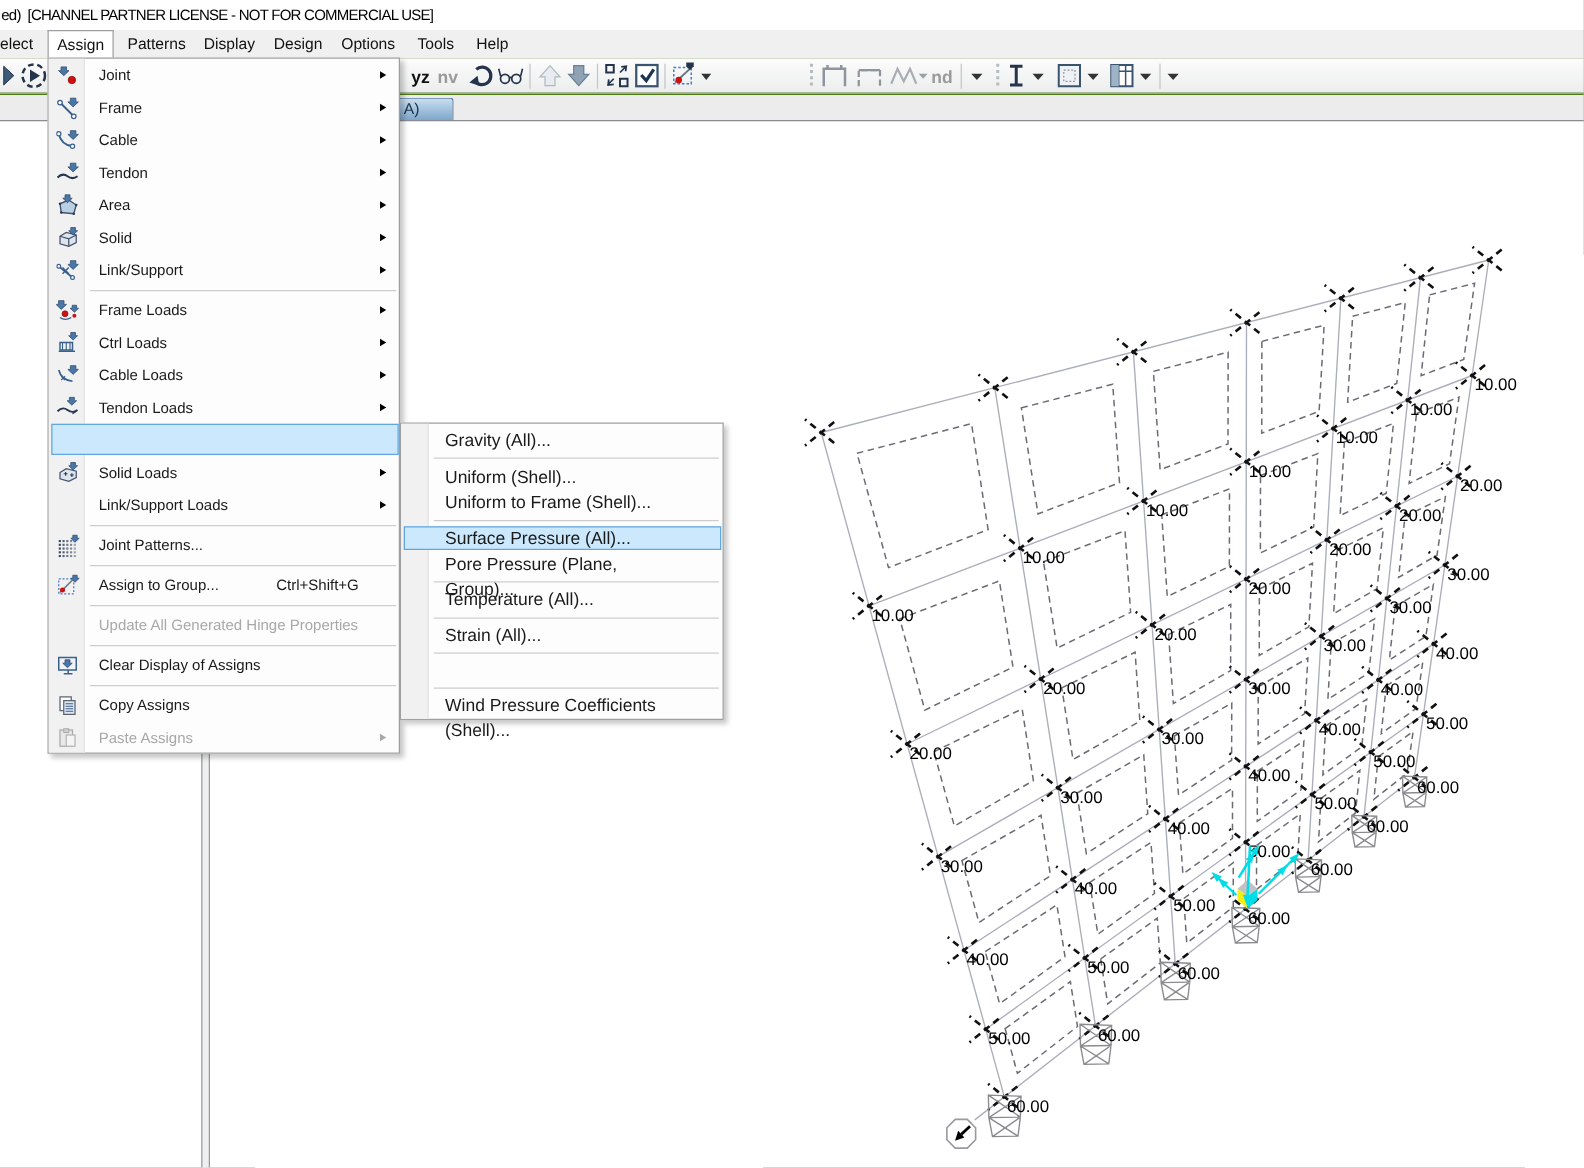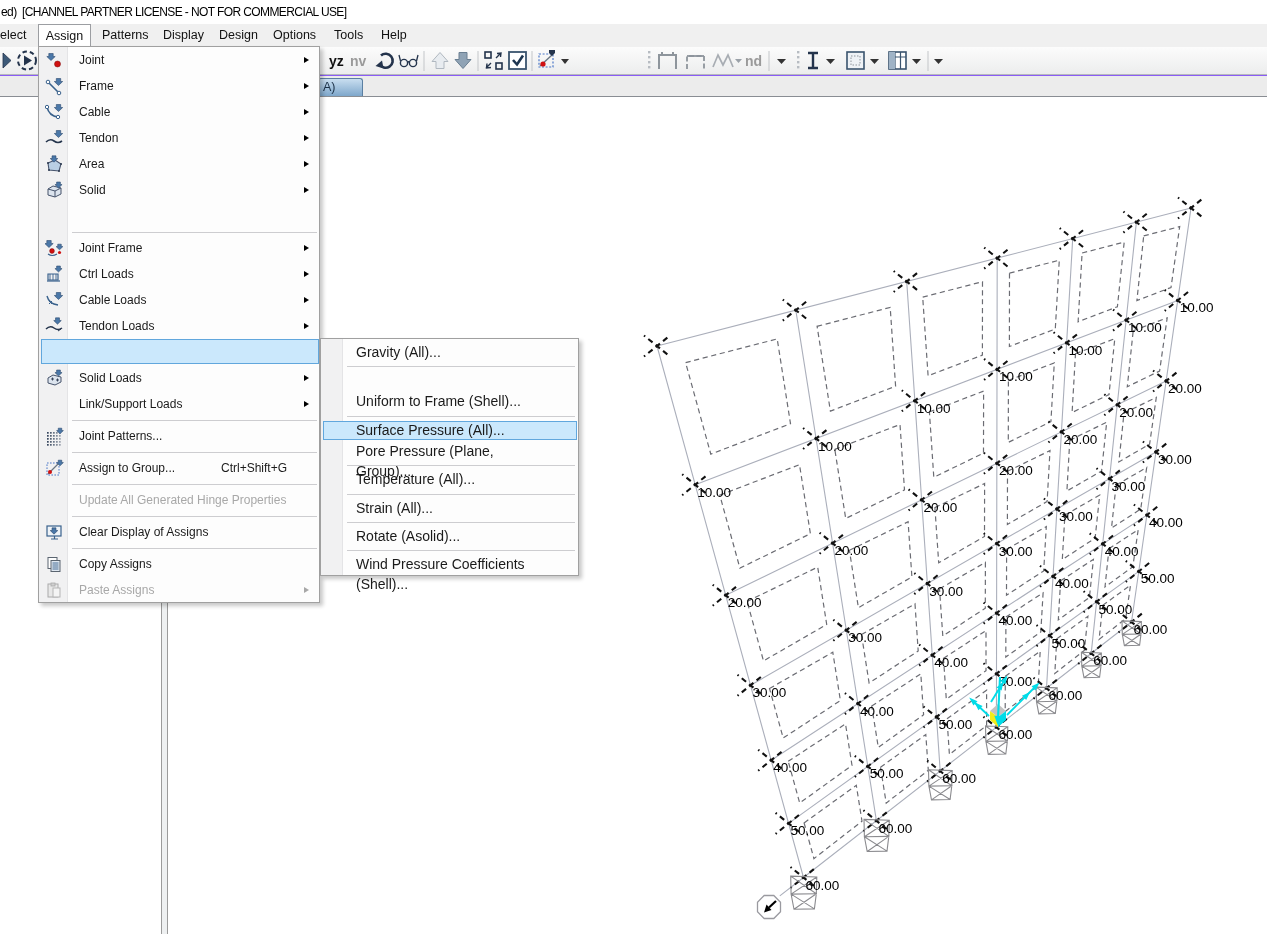--- a/index.html
+++ b/index.html
@@ -1,16 +1,16 @@
 <!DOCTYPE html>
 <html><head><meta charset="utf-8"><style>
 *{margin:0;padding:0;box-sizing:border-box}
 html,body{width:1267px;height:934px;overflow:hidden;background:#fff;
  font-family:"Liberation Sans",sans-serif;-webkit-font-smoothing:antialiased}
-#app{position:absolute;left:0;top:0;width:1267px;height:934px;background:#8b5cf6}
+#app{position:absolute;left:0;top:0;width:1267px;height:934px;background:#4d7c0f}
 .abs{position:absolute}
 
 #title{left:0;top:0;width:100%;height:24px;background:#fff;color:#000;font-size:12px;letter-spacing:-0.6px;line-height:24px}
 
 #menubar{left:0;top:24px;width:100%;height:23px;background:#f0f0f0;font-size:12.5px;color:#111}
 .mbi{position:absolute;top:0;height:23px;line-height:23px}
 #mb-assign{left:38px;width:53px;background:#fff;border:1px solid #9c9ea2;border-bottom:none;text-align:center}
 
 #toolbar{left:0;top:47px;width:100%;height:28px;background:linear-gradient(#fcfcfc,#eceded);border-bottom:1px solid #b6b9bd}
 
@@ -233,29 +233,40 @@
       </div>
 <div class="mi" style="top:130px">
         <span class="ico"><svg width="19" height="19" viewBox="0 0 19 19">
             <path d="M3 8 L8 5 L16 7 L16 13 L10 16 L3 14 Z" fill="#dce4ee" stroke="#46536b" stroke-width="1"></path>
             <path d="M3 8 L10 10 L16 7 M10 10 L10 16" fill="none" stroke="#46536b" stroke-width="1"></path>
             <path d="M11.629999999999999 1.025h3.74v2.55h1.7l-3.57 3.4l-3.57-3.4h1.7Z" fill="#4a77a8" stroke="#2c4a6e" stroke-width="0.6"></path>
           </svg></span>
         <span class="txt">Solid</span>
         <span class="arr"></span>
       </div>
+<div class="mi" style="top:156px">
+        <span class="ico"><svg width="19" height="19" viewBox="0 0 19 19">
+            <line x1="2" y1="6" x2="13" y2="15" stroke="#39618c" stroke-width="1.4"></line>
+            <path d="M5 12 L10 7 M5 7 L10 12" stroke="#39618c" stroke-width="1.2"></path>
+            <circle cx="2" cy="6" r="1.5" fill="#fff" stroke="#39618c" stroke-width="1"></circle>
+            <circle cx="13" cy="15" r="1.5" fill="#fff" stroke="#39618c" stroke-width="1"></circle>
+            <path d="M11.3 1.5h4.4v3.0h2.0l-4.2 4.0l-4.2-4.0h2.0Z" fill="#4a77a8" stroke="#2c4a6e" stroke-width="0.6"></path>
+          </svg></span>
+        <span class="txt">Link/Support</span>
+        <span class="arr"></span>
+      </div>
 <div class="mi" style="top:188px">
         <span class="ico"><svg width="19" height="19" viewBox="0 0 19 19">
             <path d="M1.7999999999999998 1.5h4.4v3.0h2.0l-4.2 4.0l-4.2-4.0h2.0Z" fill="#4a77a8" stroke="#2c4a6e" stroke-width="0.6"></path>
             <circle cx="7" cy="12" r="2.4" fill="#d01010" stroke="#7a0808" stroke-width="0.5"></circle>
             <path d="M3 15 Q7 18 12 15" fill="none" stroke="#39618c" stroke-width="1.1"></path>
             <path d="M12.74 5.199999999999999h3.5200000000000005v2.4000000000000004h1.6l-3.3600000000000003 3.2l-3.3600000000000003-3.2h1.6Z" fill="#4a77a8" stroke="#2c4a6e" stroke-width="0.6"></path>
             <circle cx="14.5" cy="13.5" r="1.6" fill="#d01010"></circle>
           </svg></span>
-        <span class="txt">Joint Frame</span>
+        <span class="txt">Frame Loads</span>
         <span class="arr"></span>
       </div>
 <div class="mi" style="top:214px">
         <span class="ico"><svg width="19" height="19" viewBox="0 0 19 19">
             <path d="M3 9 h10 v6 h-10 Z" fill="none" stroke="#39618c" stroke-width="1.2"></path>
             <path d="M5 9 v6 M8 9 v6 M11 9 v6" stroke="#39618c" stroke-width="0.9"></path>
             <path d="M2 16 h13" stroke="#39618c" stroke-width="1.2"></path>
             <path d="M11.629999999999999 1.025h3.74v2.55h1.7l-3.57 3.4l-3.57-3.4h1.7Z" fill="#4a77a8" stroke="#2c4a6e" stroke-width="0.6"></path>
           </svg></span>
         <span class="txt">Ctrl Loads</span>
@@ -372,37 +383,37 @@
 <div class="msep" style="top:437px"></div>
 <div class="msep" style="top:469px"></div>
 <div class="msep" style="top:501px"></div>
 </div>
 <div class="abs" id="submenu">
       <div class="strip"></div>
 <div class="shi" style="top:81.7px"></div>
 <div class="si" style="top:2.5px">
         <span class="txt">Gravity (All)...</span>
       </div>
+<div class="si" style="top:31.8px">
+        <span class="txt">Uniform (Shell)...</span>
+      </div>
 <div class="si" style="top:52.3px">
         <span class="txt">Uniform to Frame (Shell)...</span>
       </div>
 <div class="si" style="top:81.2px">
         <span class="txt">Surface Pressure (All)...</span>
       </div>
 <div class="si" style="top:101.7px">
         <span class="txt">Pore Pressure (Plane, Group)...</span>
       </div>
 <div class="si" style="top:130.4px">
         <span class="txt">Temperature (All)...</span>
       </div>
 <div class="si" style="top:159.1px">
         <span class="txt">Strain (All)...</span>
-      </div>
-<div class="si" style="top:187.3px">
-        <span class="txt">Rotate (Asolid)...</span>
       </div>
 <div class="si" style="top:215.0px">
         <span class="txt">Wind Pressure Coefficients (Shell)...</span>
       </div>
 <div class="ssep" style="top:27.2px"></div>
 <div class="ssep" style="top:76.9px"></div>
 <div class="ssep" style="top:126.1px"></div>
 <div class="ssep" style="top:154.8px"></div>
 <div class="ssep" style="top:183.2px"></div>
 <div class="ssep" style="top:211.2px"></div>

